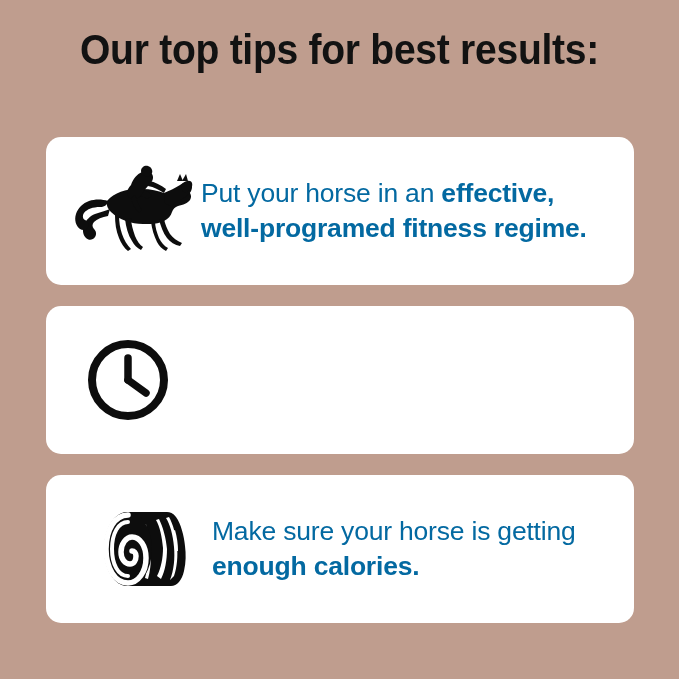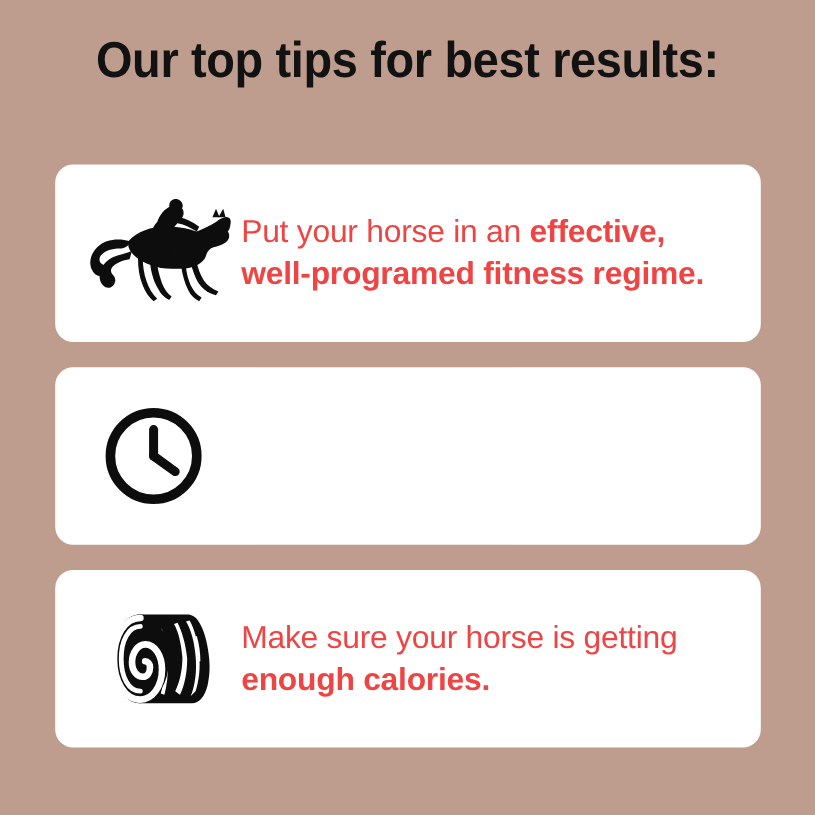--- a/index.html
+++ b/index.html
@@ -54,40 +54,40 @@
     box-sizing: border-box;
     width: 588px;
     height: 148px;
     background: #ffffff;
     border-radius: 15px;
     margin-bottom: 21px;
     display: flex;
     flex-direction: row;
     align-items: center;
   }
-  .card:last-child { margin-bottom: 0; }
+  .card:last-child { margin-bottom: 0; padding-left: 11px; }
 
   .card-icon {
     width: 155px;
     min-width: 155px;
     height: 148px;
     display: flex;
     align-items: center;
     justify-content: center;
     padding-left: 8px;
     box-sizing: border-box;
   }
 
   .card-icon svg {
     display: block;
   }
 
   .card-text {
     flex: 1;
-    color: #ef4444;
+    color: #0369a1;
     font-family: "Liberation Sans", sans-serif;
     font-size: 26.5px;
     font-weight: 400;
     line-height: 35px;
     letter-spacing: -0.2px;
     padding-right: 24px;
   }
   .card-text b {
     font-weight: 700;
   }

